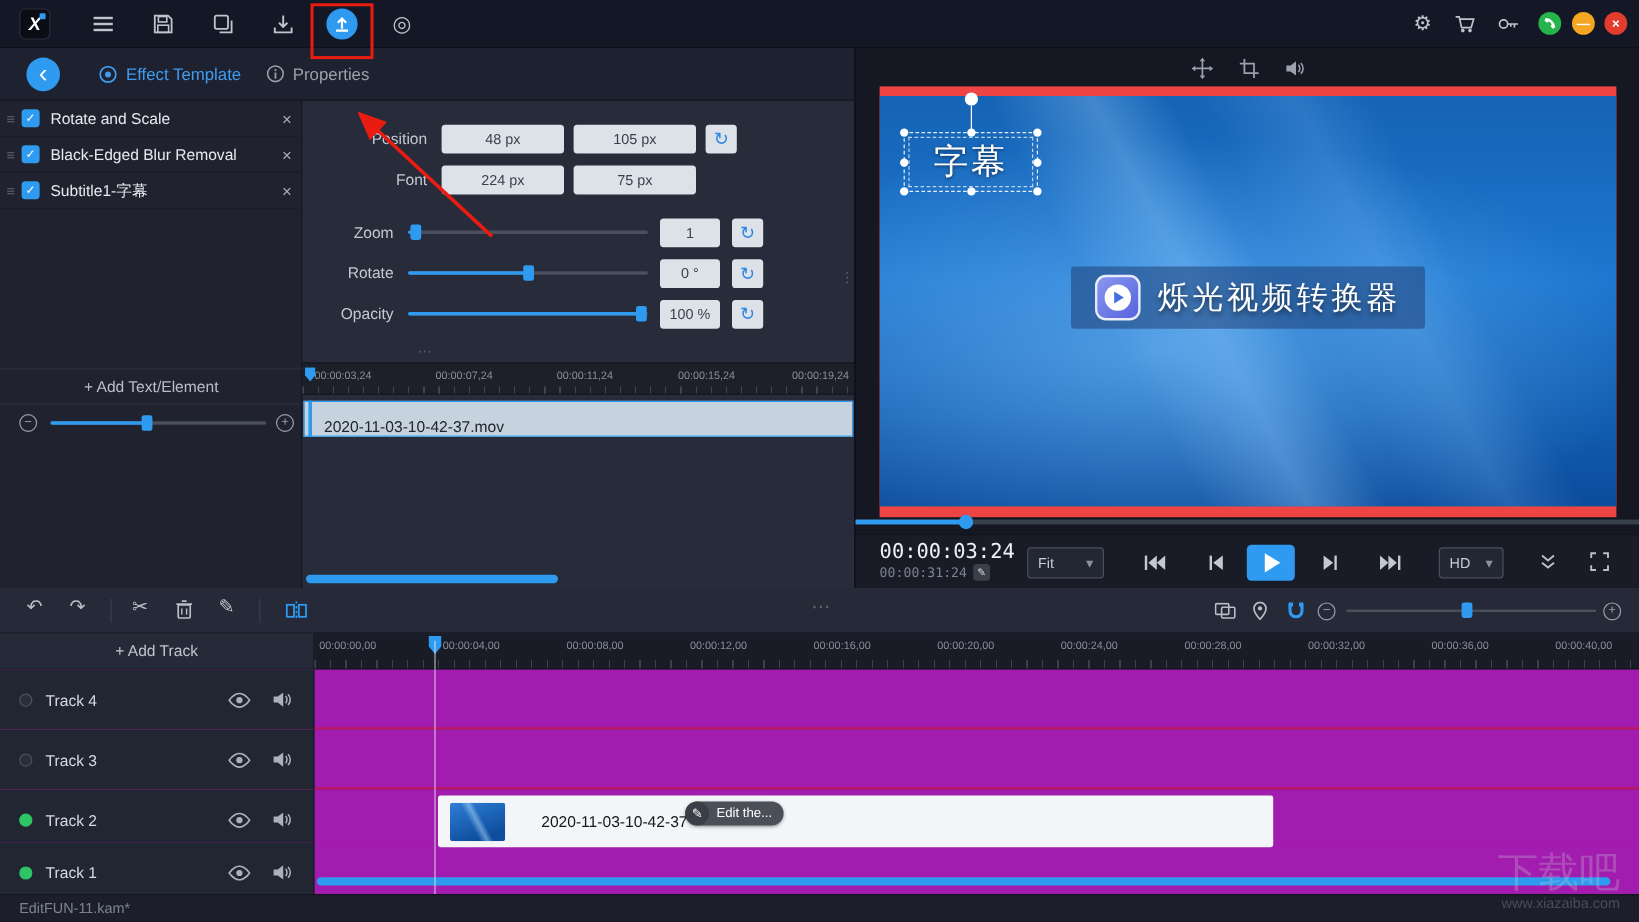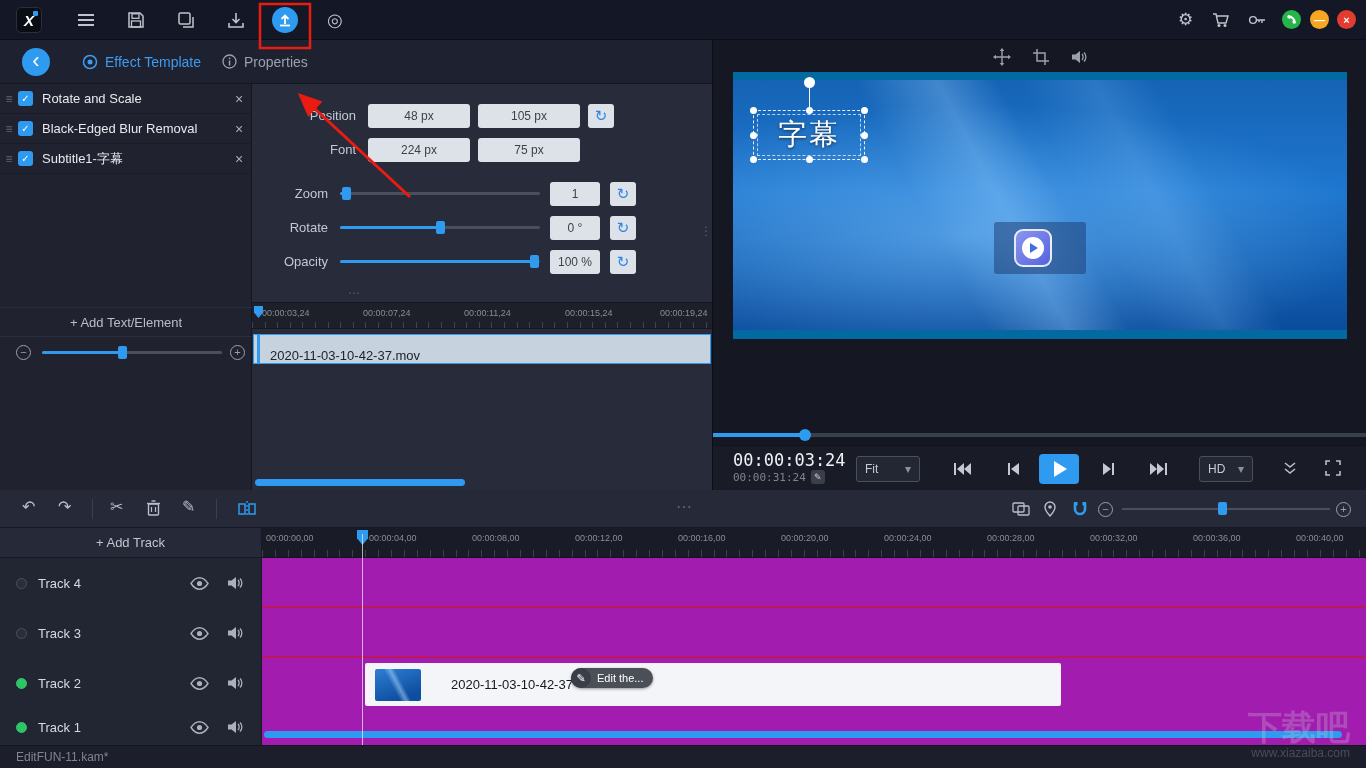--- a/index.html
+++ b/index.html
@@ -45,21 +45,21 @@
 .rlab{position:absolute;top:5px;font-size:9px;color:#878d9a;white-space:nowrap}
 .mph-marker{position:absolute;left:2px;top:222px;width:9px;height:12px;background:#2e9bf0;clip-path:polygon(0 0,100% 0,100% 55%,50% 100%,0 55%);cursor:grab}
 .mclip{position:absolute;left:1px;top:250px;width:458px;height:30px;background:#c6d2de;border:1px solid #2e9bf0;display:flex;align-items:flex-end;color:#20242c;padding-left:16px;cursor:pointer}
 .mph-line{position:absolute;left:5px;top:250px;width:3px;height:30px;background:#2e9bf0}
 .hscroll{position:absolute;left:3px;top:395px;width:210px;height:7px;border-radius:4px;background:#2e9bf0;cursor:grab}
 .vdots{position:absolute;color:#5a6070;font-size:12px}
 
 .preview{left:712px;top:40px;width:654px;height:450px;background:#151823;border-left:1px solid #0c0e15}
 .ptools{position:absolute;left:0;top:5px;width:654px;height:24px;display:flex;align-items:center;justify-content:center;gap:22px}
 .ptool{cursor:pointer}
-.stage{position:absolute;left:20px;top:32px;width:614px;height:267px;background:#0369a1;overflow:hidden}
+.stage{position:absolute;left:20px;top:32px;width:614px;height:359px;background:#ef4444;overflow:hidden}
 .winbg{position:absolute;left:0;top:8px;right:0;bottom:9px;background:
  radial-gradient(ellipse 120% 95% at 38% 62%, rgba(125,195,255,.55), transparent 55%),
  linear-gradient(62deg, transparent 34%, rgba(160,210,255,.32) 45%, transparent 53%),
  linear-gradient(62deg, transparent 56%, rgba(135,198,255,.2) 66%, transparent 74%),
  linear-gradient(180deg,#1563b5 0%,#1e77cf 45%,#0b4c9c 100%)}
 .subsel{position:absolute;left:20px;top:38px;width:112px;height:50px;border:1px dashed rgba(255,255,255,.9);cursor:move}
 .subinner{position:absolute;inset:3px;border:1px dashed rgba(255,255,255,.7);display:flex;align-items:center;justify-content:center;color:#fff;font-size:29px;letter-spacing:2px;text-shadow:0 1px 3px rgba(0,0,0,.6)}
 .h{position:absolute;width:7px;height:7px;background:#fff;border-radius:50%}
 .rot-stem{position:absolute;left:50%;top:-23px;width:1px;height:23px;background:#fff}
 .rot-handle{position:absolute;left:50%;margin-left:-5.5px;top:-34px;width:11px;height:11px;border-radius:50%;background:#fff;cursor:grab}
@@ -100,21 +100,21 @@
 .ph-line{position:absolute;left:362px;top:44px;width:1px;height:211px;background:rgba(235,240,245,.7);z-index:4}
 .clip2{position:absolute;left:365px;top:173px;width:696px;height:43px;background:#f3f5f8;border-radius:2px;display:flex;align-items:center;z-index:3;cursor:pointer}
 .thumb{width:46px;height:32px;margin-left:10px;border-radius:2px;background:linear-gradient(62deg,transparent 40%,rgba(180,220,255,.5) 50%,transparent 58%),linear-gradient(160deg,#2f7fd4,#0e4e9e 80%)}
 .cname{margin-left:30px;color:#15181e}
 .editpill{position:absolute;left:206px;top:5px;height:20px;background:#4b5058;border-radius:10px;display:flex;align-items:center;padding-right:10px;color:#fff;font-size:11px;box-shadow:0 1px 3px rgba(0,0,0,.4);cursor:pointer}
 .pillpen{width:20px;height:20px;border-radius:50%;background:#3a3f47;display:flex;align-items:center;justify-content:center;color:#fff;font-size:11px;margin-right:6px}
 .t1bar{position:absolute;left:264px;top:241px;width:1078px;height:7px;border-radius:4px;background:#2e9bf0;z-index:3;cursor:grab}
 .status{position:absolute;left:0;top:255px;width:1366px;height:23px;background:#1c1f2b;border-top:1px solid #12151e;display:flex;align-items:center;padding-left:16px;color:#7e8491;font-size:12px;z-index:6}
 
 .wm{position:absolute;right:16px;bottom:8px;text-align:right;z-index:90;pointer-events:none}
-.wm-title{font-size:34px;font-weight:bold;color:rgba(200,205,215,.28);line-height:1.1}
+.wm-title{font-size:34px;font-weight:normal;color:rgba(200,205,215,.28);line-height:1.1}
 .wm-url{font-size:12px;color:rgba(200,205,215,.26)}
 .anno{position:absolute;left:0;top:0;z-index:100;pointer-events:none}
 </style>
 </head>
 <body>
 
 <header class="abs topbar">
   <div class="abs logo">
       <span>X</span>
     </div>
@@ -343,20 +343,21 @@
       <span class="h" style="right:-4px;bottom:-4px"></span>
       <div class="subinner">字幕</div>
     </div>
 
     <div class="banner">
       <div class="banner-icon">
           <div class="bi-circle">
             <div class="bi-tri"></div>
           </div>
         </div>
+      <span class="banner-text">烁光视频转换器</span>
     </div>
   </div>
 
   <div class="pbar">
     <div class="pfill"></div>
     <div class="pknob"></div>
   </div>
 
   <div class="pcontrols">
     <div class="abs" style="left:20px;top:4px">

